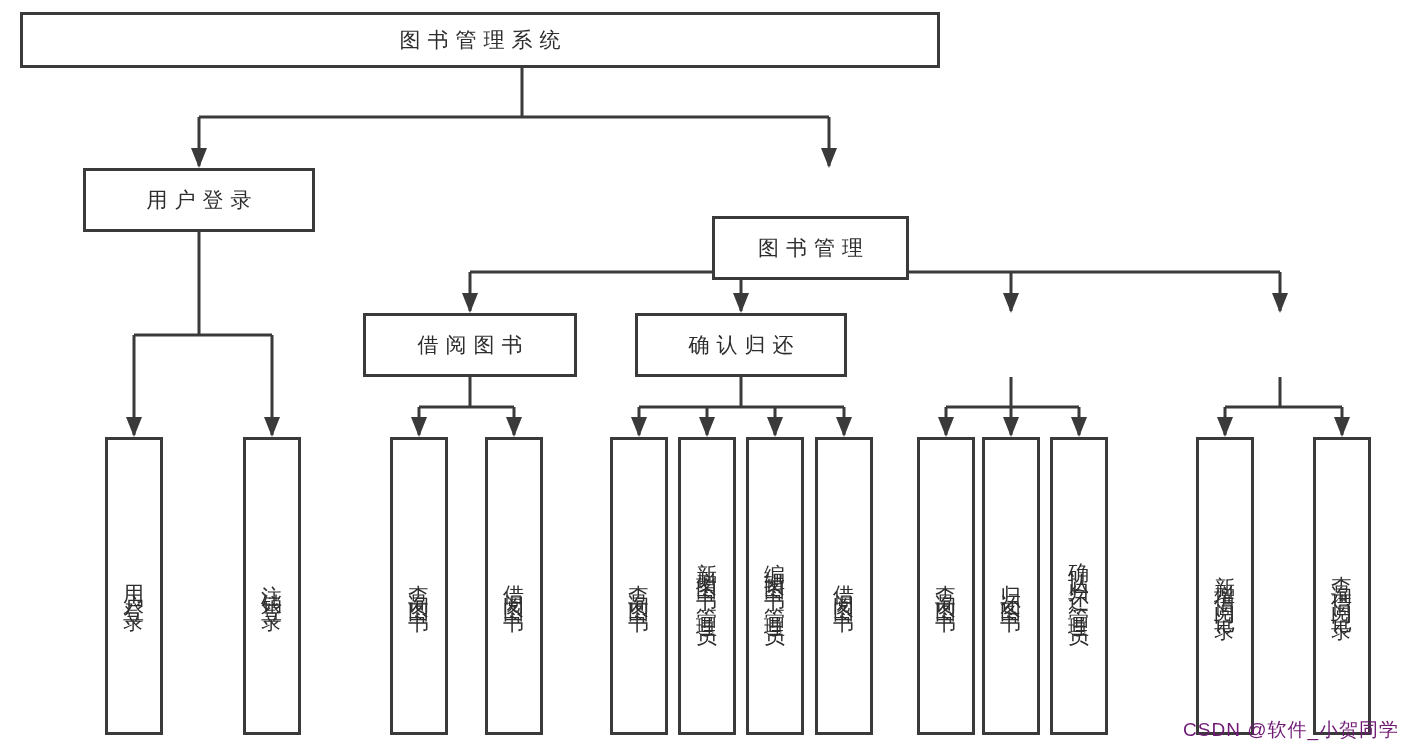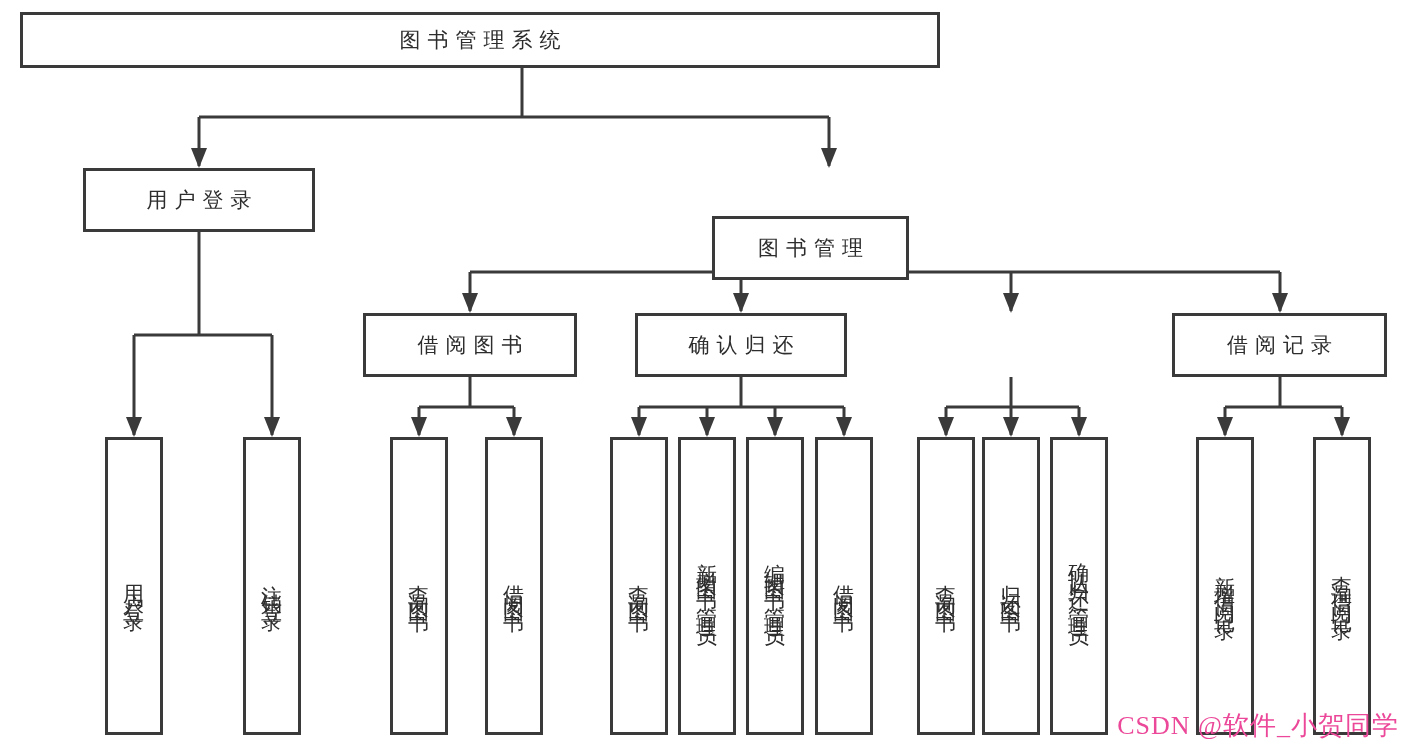--- a/index.html
+++ b/index.html
@@ -51,26 +51,25 @@
     text-orientation: mixed;
     font-size: 21px;
     letter-spacing: 9px;
     line-height: 1;
     color: #2d2d2d;
   }
   .watermark {
     position: absolute;
     right: 6px;
     bottom: 4px;
-    font-size: 26px;
-    color: #ec4899;
+    font-size: 19px;
+    color: #701a75;
     letter-spacing: 1px;
     z-index: 3;
     white-space: nowrap;
-    font-family: Liberation Serif, serif;
   }
 </style>
 </head>
 <body>
 
 <div class="canvas">
 
   <svg class="wires" width="1405" height="747" viewBox="0 0 1405 747">
     <path fill="none" stroke="#3a3a3a" stroke-width="3" d="
       M522,68 V117 M199,117 H829 M199,117 V166 M829,117 V166
@@ -113,23 +112,20 @@
   <div class="box h-box lvl2-box" style="left:712px; width:197px;margin-top:48px;">
     <span>图书管理</span>
   </div>
 
   <div class="box h-box lvl3-box" style="left:363px; width:214px;">
     <span>借阅图书</span>
   </div>
   <div class="box h-box lvl3-box" style="left:635px; width:212px;">
     <span>确认归还</span>
   </div>
-  <div class="box h-box lvl3-box" style="left:1172px; width:215px;">
-    <span>借阅记录</span>
-  </div>
 
   <div class="box leaf" style="left:105px;">
     <span class="v-text">用户登录</span>
   </div>
   <div class="box leaf" style="left:243px;">
     <span class="v-text">注销登录</span>
   </div>
 
   <div class="box leaf" style="left:390px;">
     <span class="v-text">查询图书</span>

